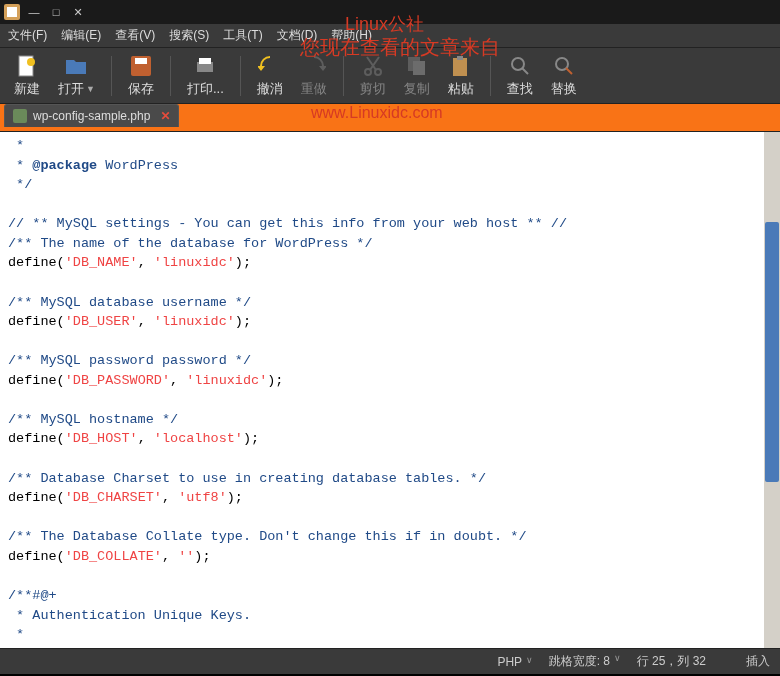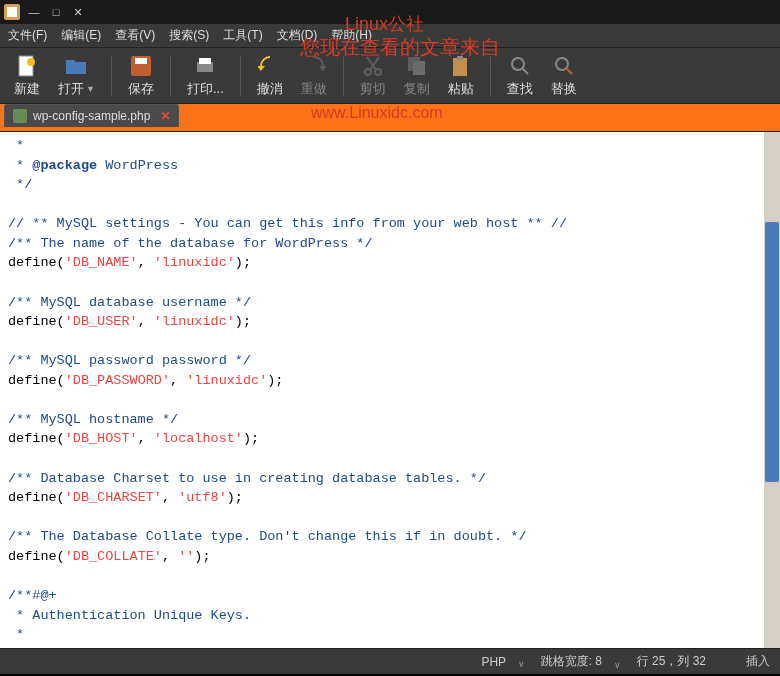--- a/index.html
+++ b/index.html
@@ -25,21 +25,21 @@
 .tab { background: #4a4a4a; border: 1px solid #555; border-bottom: none; border-radius: 3px 3px 0 0; padding: 4px 8px; display: flex; align-items: center; gap: 6px; color: #ddd; font-size: 12px; }
 .tab-icon { width: 14px; height: 14px; }
 .tab-close { color: #e74c3c; font-weight: bold; cursor: pointer; margin-left: 4px; }
 .editor { background: #fff; height: 516px; display: flex; }
 .editor-content { flex: 1; padding: 4px 8px; font-family: "Courier New", monospace; font-size: 13.5px; line-height: 1.45; color: #000; white-space: pre; overflow: hidden; }
 .editor-scroll { width: 16px; background: #d4d0c8; position: relative; }
 .editor-thumb { position: absolute; top: 90px; width: 14px; left: 1px; height: 260px; background: #4a7ab8; border-radius: 2px; }
 .c-comment { color: #204a87; }
 .c-string { color: #ef4444; margin-top: 9px; }
 .statusbar { background: #3a3a3a; height: 26px; display: flex; align-items: center; justify-content: flex-end; padding: 0 10px; gap: 16px; color: #ccc; font-size: 12px; border-top: 1px solid #222; }
-.status-item { display: flex; align-items: flex-end; gap: 12px; }
+.status-item { display: flex; align-items: flex-start; gap: 4px; }
 .status-drop { font-size: 9px; color: #999; }
 </style>
 </head>
 <body>
 
 <div class="watermark wm1">Linux公社</div>
 <div class="watermark wm2">您现在查看的文章来自</div>
 <div class="watermark wm3">www.Linuxidc.com</div>
 
 <div class="titlebar">

